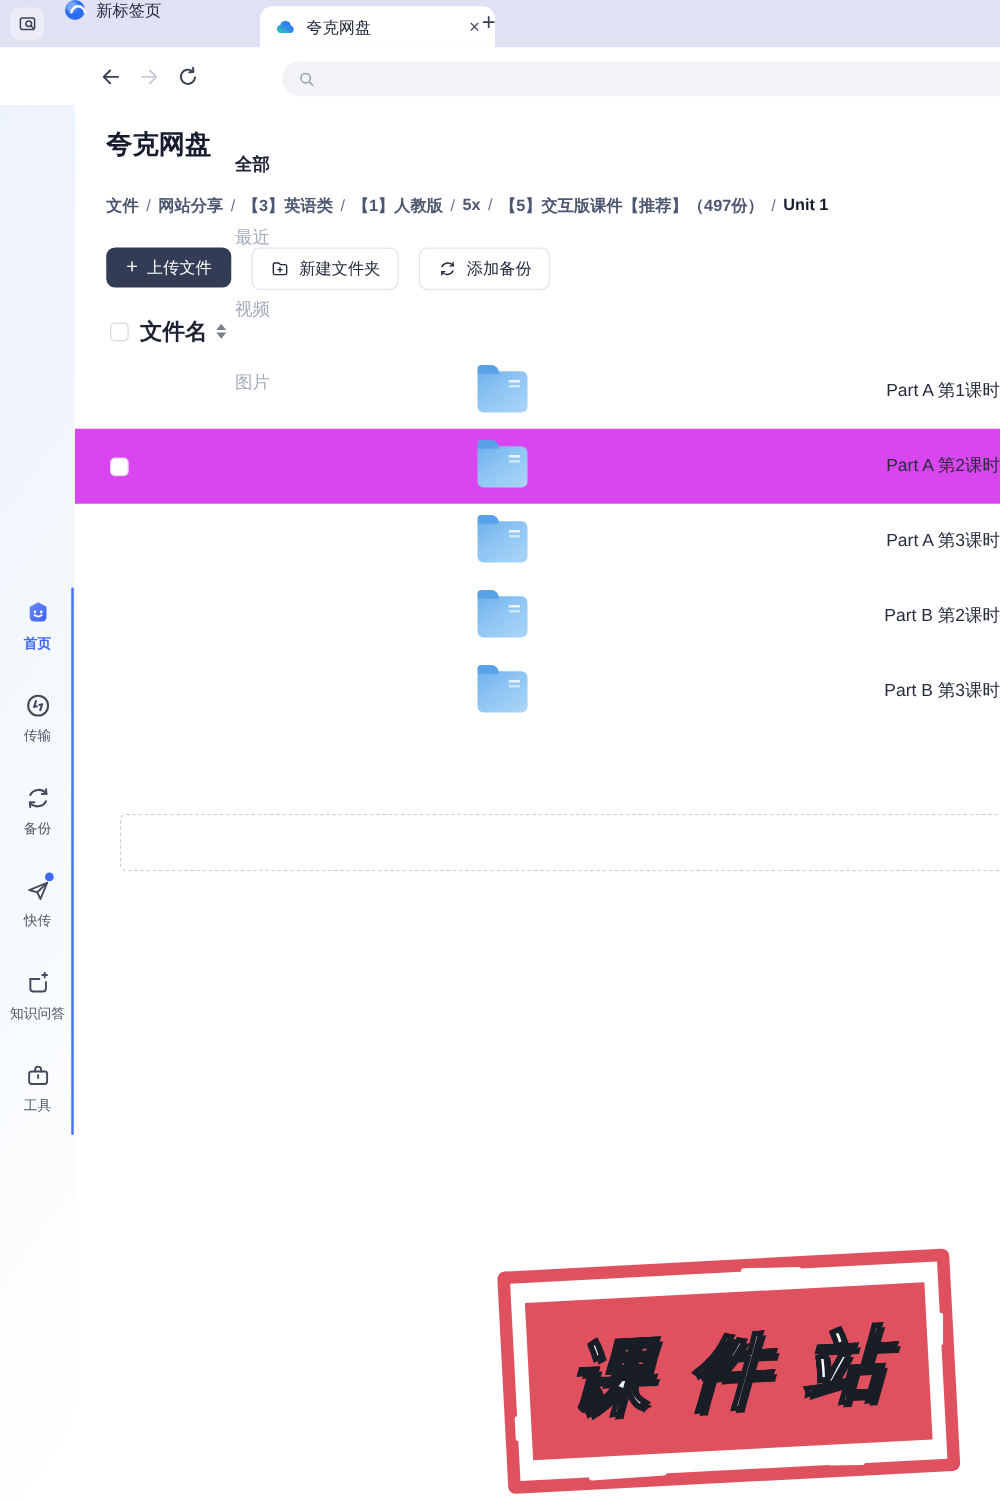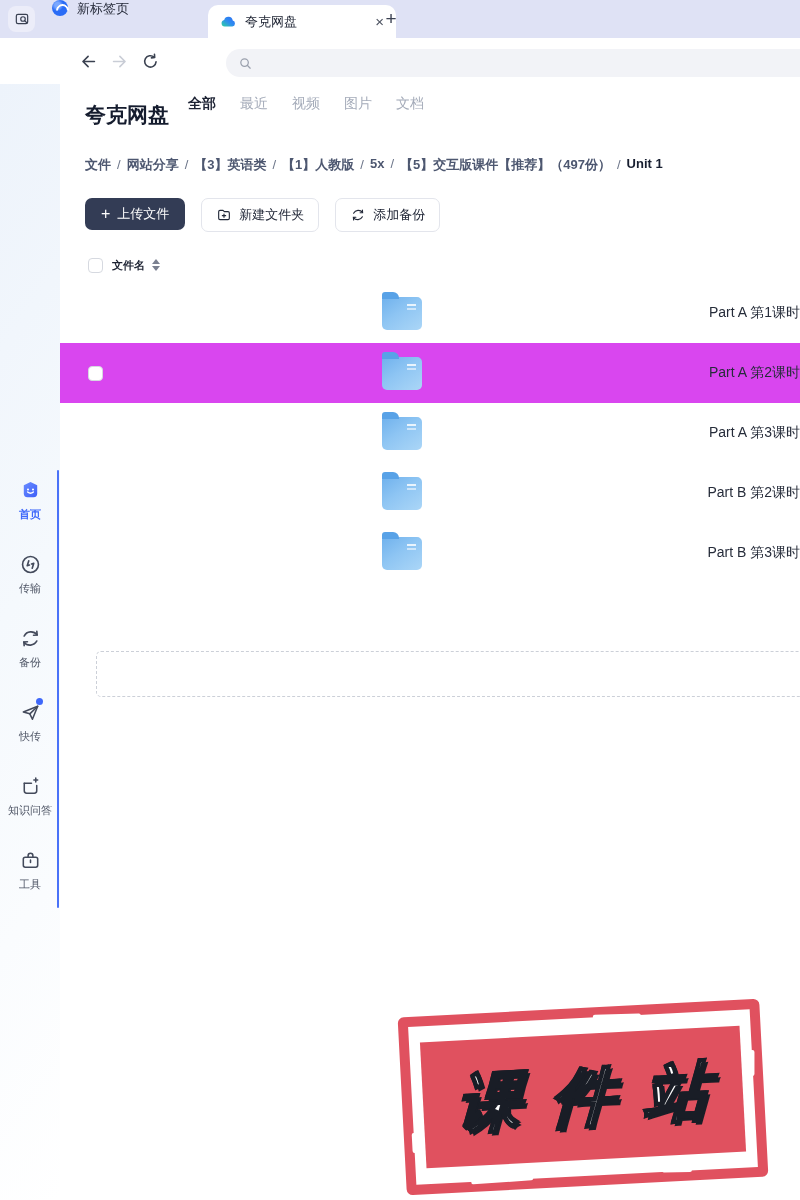--- a/index.html
+++ b/index.html
@@ -37,38 +37,38 @@
   .side-item{height:44px;margin-bottom:30px;display:flex;flex-direction:column;align-items:center;
     justify-content:flex-start;gap:5px;cursor:pointer;}
   .side-item .lbl{font-size:11px;color:#4e5565;letter-spacing:0;white-space:nowrap;}
   .side-item.active .lbl{color:#3f68fa;font-weight:bold;}
   .side-ic{width:24px;height:24px;position:relative;display:flex;align-items:center;justify-content:center;}
   .badge-dot{position:absolute;right:-1px;top:-2px;width:7px;height:7px;border-radius:50%;background:#3f68fa;}
   .scroll-line{position:absolute;left:57px;top:470px;width:2px;height:438px;background:#4a72f8;border-radius:2px;}
   
   .main{position:absolute;left:60px;top:84px;width:740px;height:1116px;background:#fff;}
   .brand{position:absolute;left:25px;top:17px;font-size:21px;font-weight:bold;color:#151c2e;}
-  .ftabs{position:absolute;left:128px;top:11px;display:flex;gap:24px;}
+  .ftabs{position:absolute;left:128px;top:39px;display:flex;gap:40px;flex-direction:column;}
   .ftab{font-size:14px;color:#a4abb9;cursor:pointer;}
   .ftab.active{color:#1d2334;font-weight:bold;}
   .crumbs{position:absolute;left:25px;top:72px;font-size:13px;font-weight:600;color:#4d5770;
     display:flex;flex-wrap:nowrap;white-space:nowrap;}
   .crumb{cursor:pointer;}
   .crumb:not(:last-child)::after{content:"/";padding:0 6px;color:#6b7488;font-weight:400;}
   .crumb:last-child{color:#171e30;font-weight:bold;cursor:default;}
   .actions{position:absolute;left:25px;top:114px;display:flex;gap:16px;}
   .btn{height:32px;display:flex;align-items:center;gap:7px;padding:0 14px;border-radius:7px;
     background:#fff;border:1px solid #e3e5ec;font-size:13px;color:#232939;cursor:pointer;}
   .btn-primary{background:#333c55;border:none;color:#fff;padding:0 16px;}
   .btn-primary .plus{font-size:16px;line-height:1;font-weight:400;}
   
   .list-header{position:absolute;left:0;top:169px;width:740px;height:24px;display:flex;align-items:center;}
   .cb{width:15px;height:15px;border:1.5px solid #d6d9e0;border-radius:4px;background:#fff;box-sizing:border-box;}
   .list-header .cb{margin-left:28px;}
-  .col-name{margin-left:9px;font-size:11px;font-weight:bold;color:#1c2232;}
+  .col-name{margin-left:9px;font-size:18px;font-weight:bold;color:#1c2232;}
   .sort{margin-left:7px;display:flex;flex-direction:column;gap:2px;}
   .sort i{width:0;height:0;border-left:4px solid transparent;border-right:4px solid transparent;display:block;}
   .sort .up{border-bottom:5px solid #7a8090;}
   .sort .dn{border-top:5px solid #7a8090;}
   .rows{position:absolute;left:0;top:199px;width:740px;}
   .row{height:60px;display:flex;align-items:center;cursor:pointer;justify-content:space-between;}
   .row .cb{margin-left:28px;visibility:hidden;}
   .row.hover{background:#d946ef;gap:16px;}
   .row.hover .cb{visibility:visible;}
   .folder{width:40px;height:33px;margin-left:11px;border-radius:3px 5px 5px 5px;position:relative;

